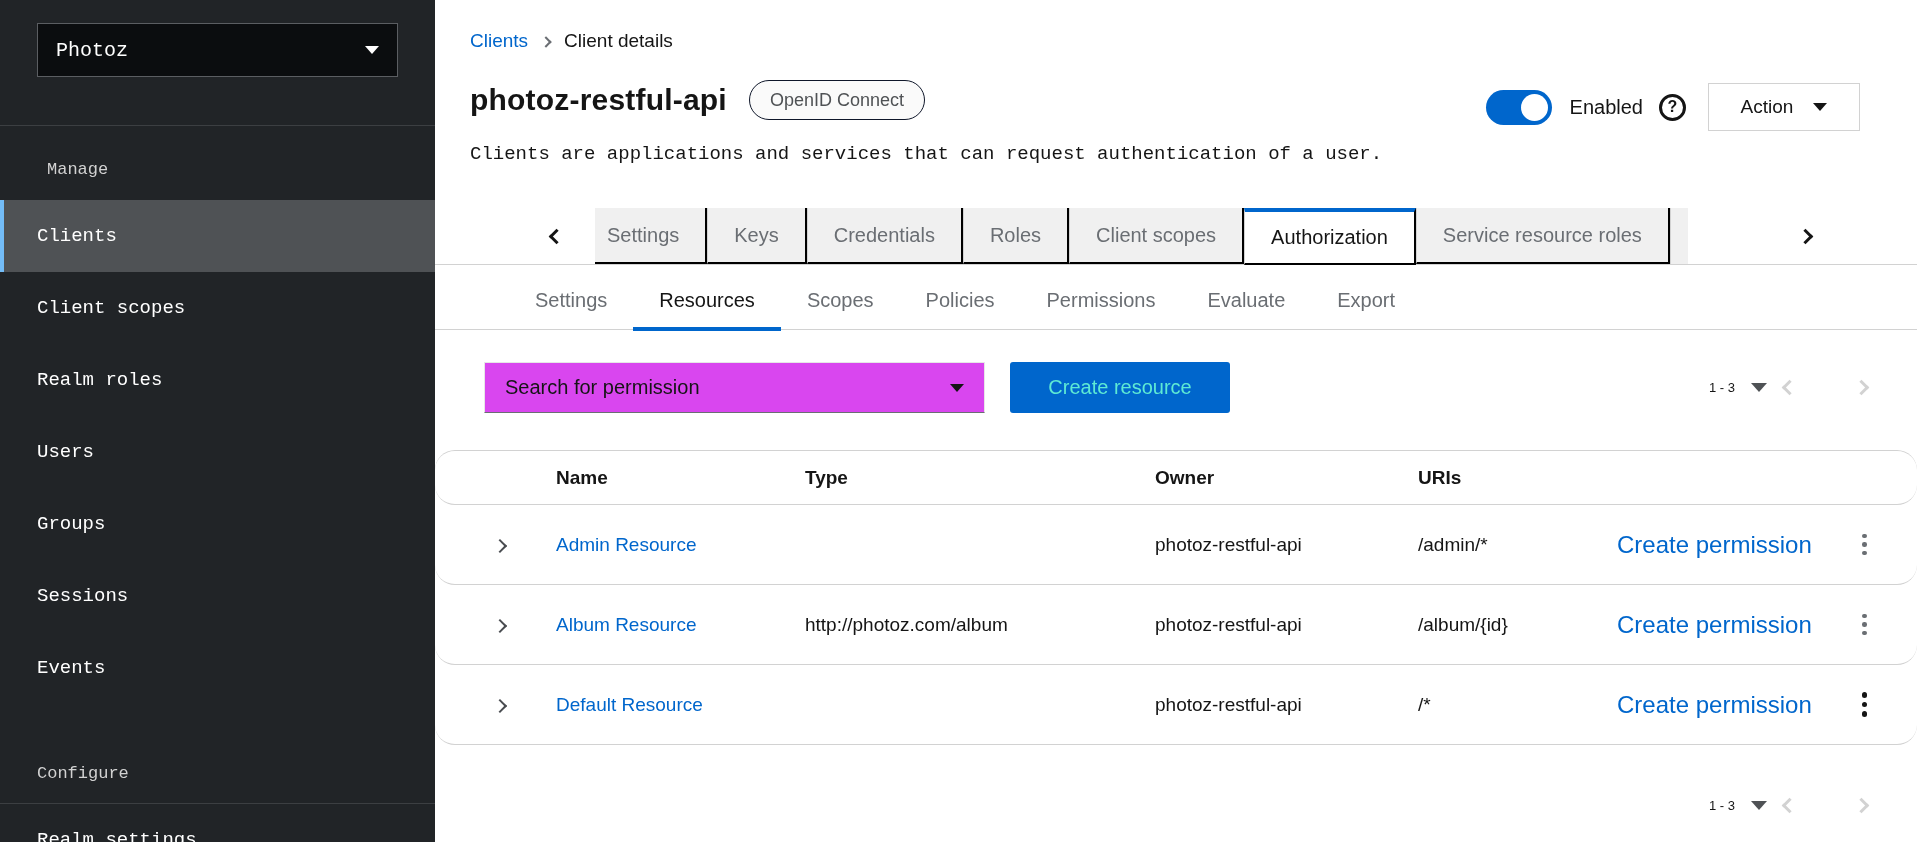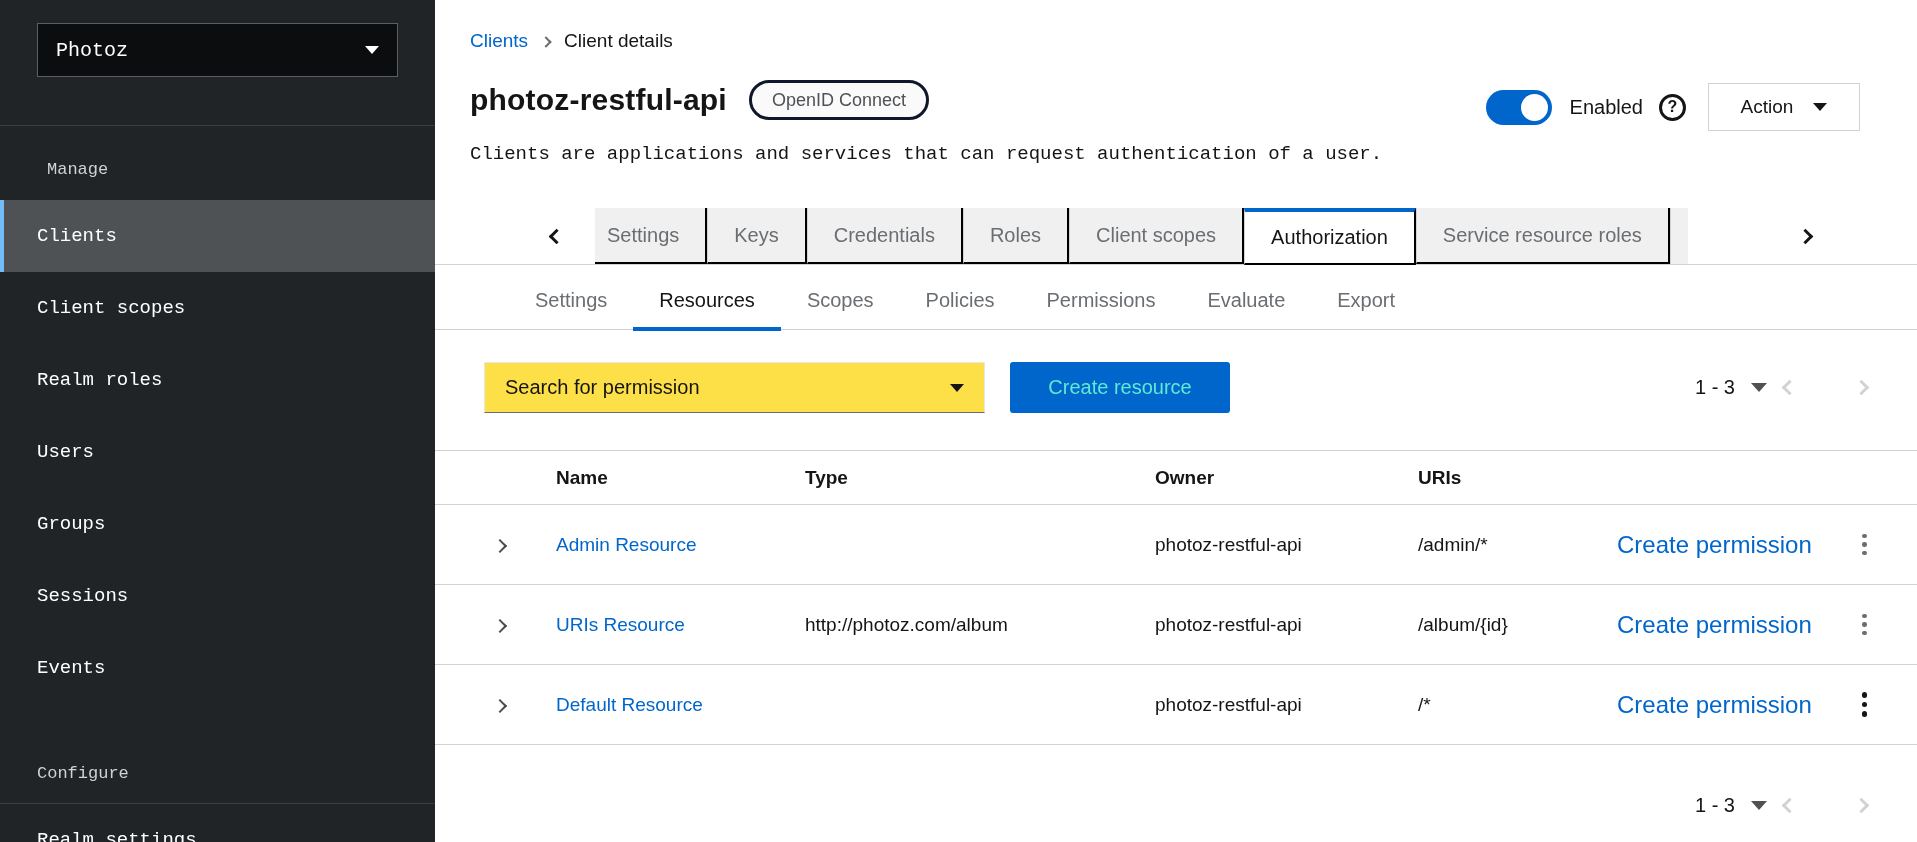--- a/index.html
+++ b/index.html
@@ -24,21 +24,21 @@
   
   .main { position:relative; flex:1; height:842px; background:#fff; }
 
   .breadcrumb { position:absolute; left:35px; top:30px; display:flex; align-items:center; gap:14px; font-size:19px; }
   .breadcrumb a { color:#0066cc; text-decoration:none; cursor:pointer; }
   .bc-sep { width:8px; height:8px; border-top:2px solid #6a6e73; border-right:2px solid #6a6e73;
     transform:rotate(45deg); margin-top:1px; }
 
   .title-row { position:absolute; left:35px; top:77px; height:46px; display:flex; align-items:center; gap:22px; }
   .page-title { font-size:30px; font-weight:700; letter-spacing:.2px; }
-  .badge { height:40px; display:flex; align-items:center; padding:0 20px; border:3px solid #0f172a;
+  .badge { height:40px; display:flex; align-items:center; padding:0 20px; border:1px solid #0f172a;
     background:#fafafa; border-radius:20px; font-size:18px; color:#4f5255; }
 
   .subtitle { position:absolute; left:35px; top:143px; font-size:19px; color:#151515;font-family:Liberation Mono, monospace; }
 
   .header-controls { position:absolute; top:83px; right:57px; height:48px; display:flex; align-items:center; }
   .toggle { width:66px; height:35px; border-radius:18px; background:#0066cc; position:relative; cursor:pointer; }
   .toggle .knob { position:absolute; right:4px; top:4px; width:27px; height:27px; border-radius:50%; background:#fff; }
   .enabled-label { margin-left:18px; font-size:20px; }
   .help-icon { margin-left:16px; width:27px; height:27px; border:3px solid #151515; border-radius:50%;
     display:flex; align-items:center; justify-content:center; font-size:16px; font-weight:700; cursor:pointer; }
@@ -65,39 +65,39 @@
   
   .subtabs-row { position:absolute; top:272px; left:0; right:0; height:58px; border-bottom:1px solid #d2d2d2;
     display:flex; align-items:center; padding-left:74px; }
   .subtab { position:relative; height:58px; display:flex; align-items:center; padding:0 26px;
     font-size:20px; color:#6a6e73; cursor:pointer; white-space:nowrap; }
   .subtab.active { color:#151515; }
   .subtab.active::after { content:""; position:absolute; left:0; right:0; bottom:-1px; height:4px; background:#0066cc; }
 
   
   .toolbar { position:absolute; top:362px; left:0; right:0; height:51px; }
-  .search-box { position:absolute; left:49px; top:0; width:501px; height:51px; background:#fde047;
+  .search-box { position:absolute; left:49px; top:0; width:501px; height:51px; background:#d946ef;
     border:1px solid #e7e7e7; border-bottom:1px solid #6a6e73; display:flex; align-items:center;
     justify-content:space-between; padding:0 20px; font-size:20px; cursor:pointer; }
   .create-btn { position:absolute; left:575px; top:0; width:220px; height:51px; background:#0066cc; color:#5eead4;
     border:none; border-radius:3px; font-size:20px; font-family:inherit; cursor:pointer; }
   .pagination { position:absolute; right:34px; top:0; height:51px; display:flex; align-items:center; }
-  .pagination .range { font-size:20px; color:#151515; }
+  .pagination .range { font-size:13px; color:#151515; }
   .caret-down-sm { width:0; height:0; border-left:8px solid transparent; border-right:8px solid transparent;
     border-top:9px solid #4f5255; margin-left:16px; cursor:pointer; }
   .pg-chev { width:44px; height:44px; display:flex; align-items:center; justify-content:center; cursor:default; }
   .pg-chev:first-of-type { margin-left:28px; }
   .pg-chev .chevd { width:11px; height:11px; border-top:3px solid #d2d2d2; border-right:3px solid #d2d2d2; }
   .chevd.l { transform:rotate(-135deg); } .chevd.r { transform:rotate(45deg); }
   .pg-gap { width:28px; }
 
   
   .res-table { position:absolute; top:450px; left:0; right:0; }
   .t-row { display:grid; grid-template-columns:121px 249px 350px 263px 164px 230px 1fr;
-    align-items:center; border-bottom:1px solid #d2d2d2; }
+    align-items:center; border-bottom:1px solid #d2d2d2;border-radius:20px; }
   .t-head { height:55px; border-top:1px solid #d2d2d2; font-weight:700; font-size:19px; }
   .t-body-row { height:80px; font-size:19px; }
   .cell-expand { padding-left:60px; }
   .expand-chev { width:10px; height:10px; border-top:2.5px solid #494c50; border-right:2.5px solid #494c50;
     transform:rotate(45deg); display:inline-block; cursor:pointer; }
   .cell-link a, .cell-action a { color:#0066cc; text-decoration:none; cursor:pointer; }
   .cell-action { padding-left:35px; font-size:24px; }
   .cell-kebab { display:flex; justify-content:center; }
   .kebab { display:flex; flex-direction:column; gap:4px; padding:8px; cursor:pointer; }
   .kebab i { width:4.5px; height:4.5px; border-radius:50%; background:#6a6e73; }
@@ -226,21 +226,21 @@
             <span class="kebab">
               <i></i>
               <i></i>
               <i></i>
             </span>
           </span>
       </div>
 
       <div class="t-row t-body-row">
         <span class="cell-expand"><i class="expand-chev"></i></span>
-        <span class="cell-link"><a>URIs Resource</a></span>
+        <span class="cell-link"><a>Album Resource</a></span>
         <span>http://photoz.com/album</span>
         <span>photoz-restful-api</span>
         <span>/album/{id}</span>
         <span class="cell-action"><a>Create permission</a></span>
         <span class="cell-kebab">
             <span class="kebab">
               <i></i>
               <i></i>
               <i></i>
             </span>

